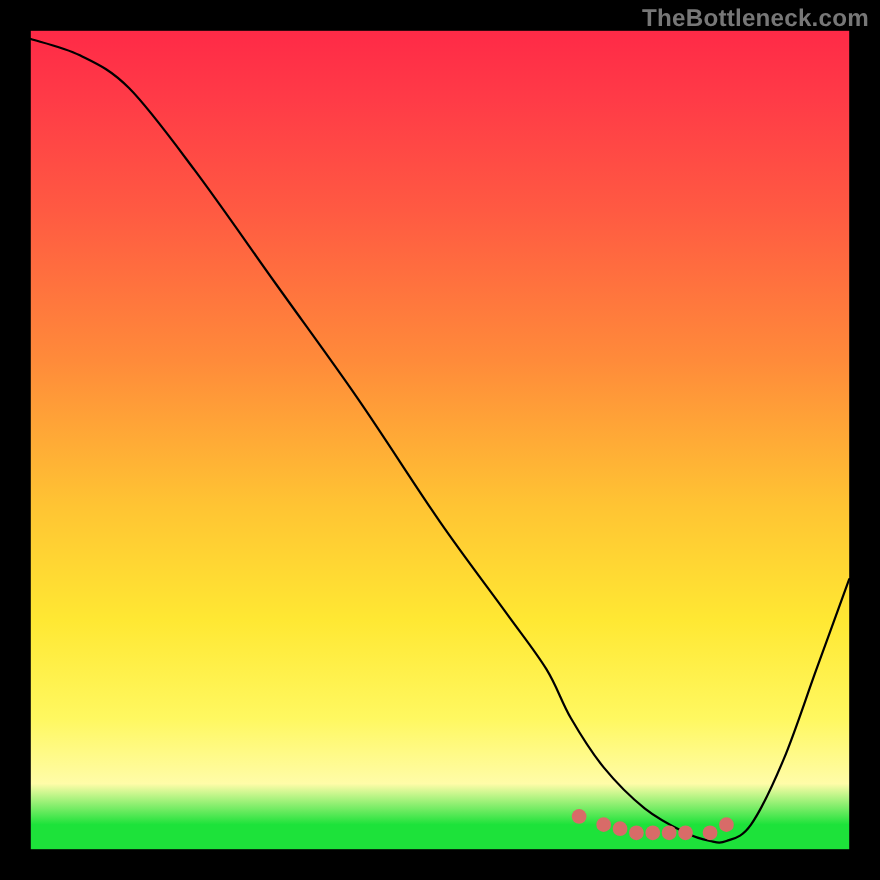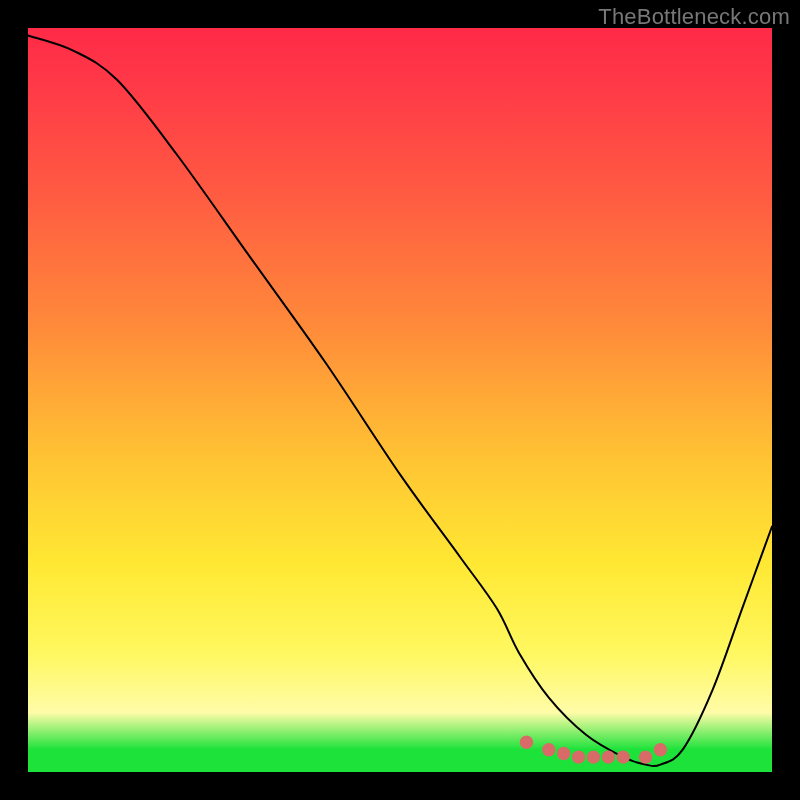--- a/index.html
+++ b/index.html
@@ -15,21 +15,21 @@
     position: absolute;
     inset: 0;
     background: #000;
   }
   .watermark {
     position: absolute;
     top: 4px;
     right: 10px;
     color: #777;
     font-size: 22px;
-    font-weight: 400;
+    font-weight: 700;
     letter-spacing: 0.2px;
     user-select: none;
   }
   .plot-area {
     position: absolute;
     left: 28px;
     top: 28px;
     width: 744px;
     height: 744px;
   }

